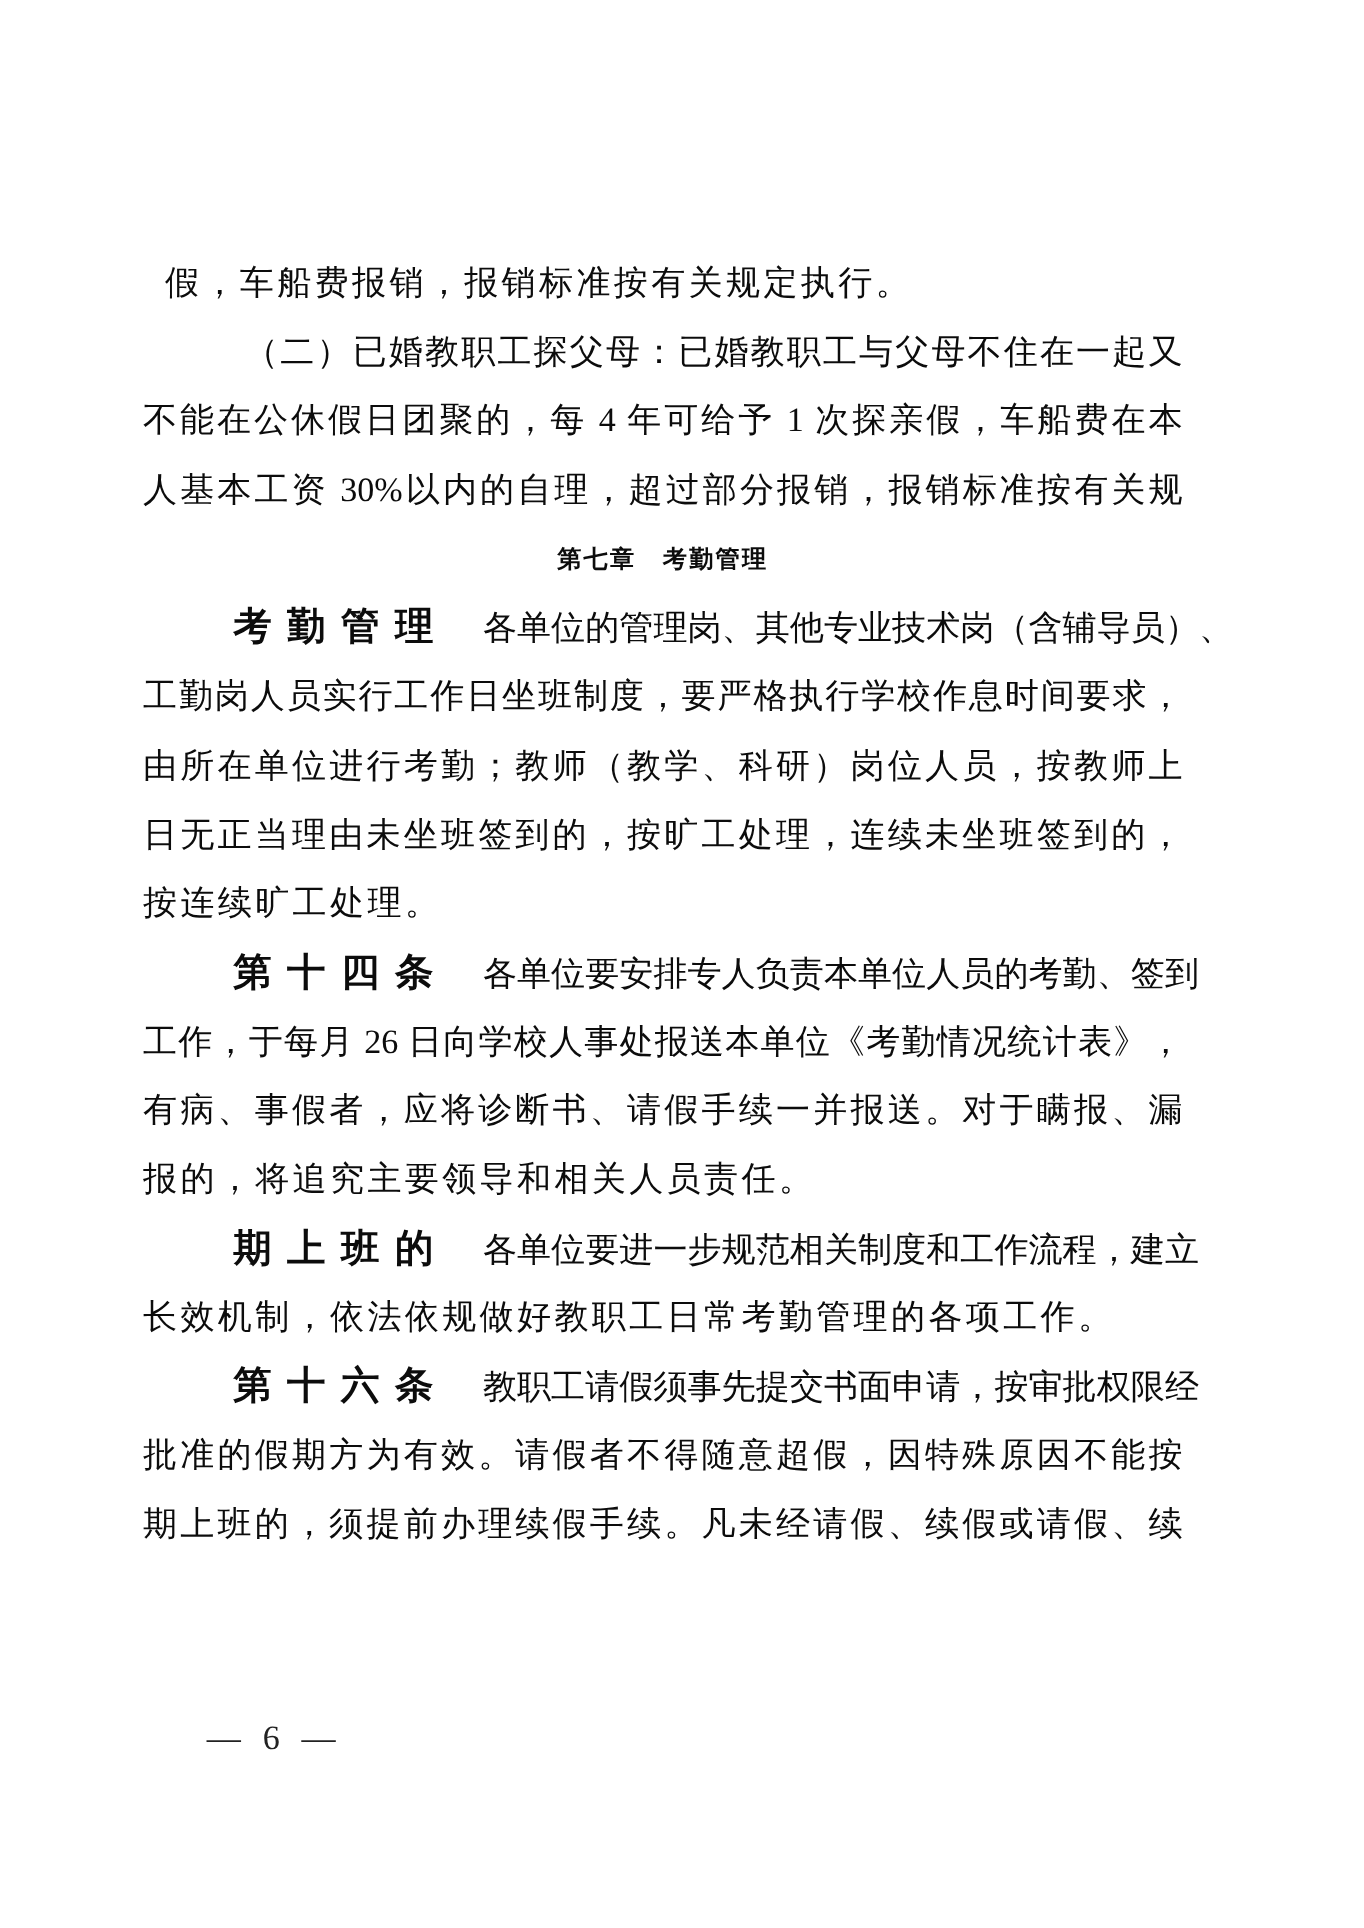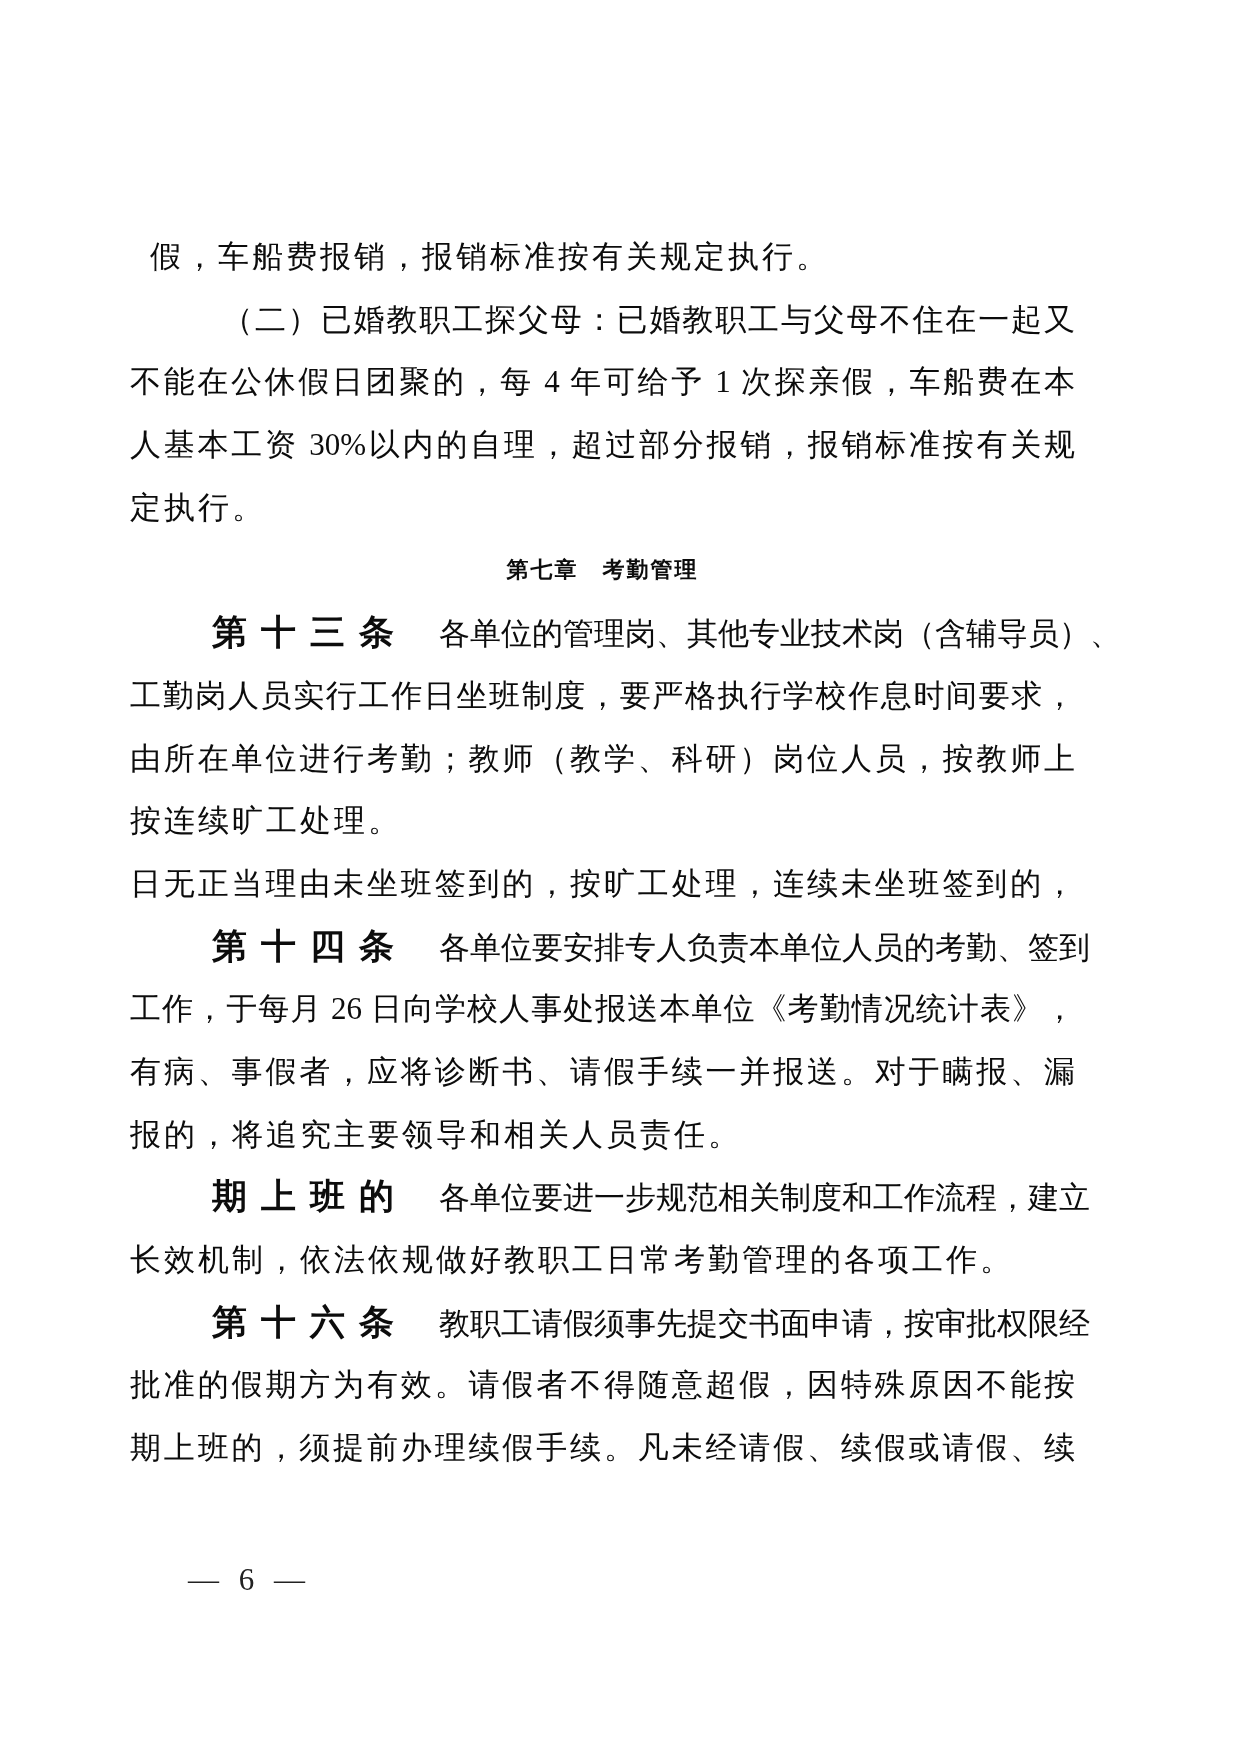--- a/index.html
+++ b/index.html
@@ -62,27 +62,26 @@
 </style>
 </head>
 <body>
 
 <div class="page">
   <main class="content" id="doc-body">
       <div class="row" style="padding-left: 20px;"><span>假，车船费报销，报销标准按有关规定执行。</span></div>
       <div class="row fill" style="padding-left: 92px;"><span>（二）已婚教职工探父母：已婚教职工与父母不住在一起又</span></div>
       <div class="row fill"><span>不能在公休假日团聚的，每 4 年可给予 1 次探亲假，车船费在本</span></div>
       <div class="row fill"><span>人基本工资 30%以内的自理，超过部分报销，报销标准按有关规</span></div>
-      <div class="row"><span>定执行。</span></div>
       <div class="row chapter"><span>第七章　考勤管理</span></div>
-      <div class="row fill" style="padding-left: 82px;"><span class="term">第十三条</span><span>　各单位的管理岗、其他专业技术岗（含辅导员）、</span></div>
+      <div class="row fill" style="padding-left: 82px;"><span class="term">考勤管理</span><span>　各单位的管理岗、其他专业技术岗（含辅导员）、</span></div>
       <div class="row fill"><span>工勤岗人员实行工作日坐班制度，要严格执行学校作息时间要求，</span></div>
       <div class="row fill"><span>由所在单位进行考勤；教师（教学、科研）岗位人员，按教师上</span></div>
+      <div class="row fill"><span>日无正当理由未坐班签到的，按旷工处理，连续未坐班签到的，</span></div>
       <div class="row"><span>按连续旷工处理。</span></div>
-      <div class="row fill"><span>日无正当理由未坐班签到的，按旷工处理，连续未坐班签到的，</span></div>
       <div class="row fill" style="padding-left: 82px;"><span class="term">第十四条</span><span>　各单位要安排专人负责本单位人员的考勤、签到</span></div>
       <div class="row fill"><span>工作，于每月 26 日向学校人事处报送本单位《考勤情况统计表》，</span></div>
       <div class="row fill"><span>有病、事假者，应将诊断书、请假手续一并报送。对于瞒报、漏</span></div>
       <div class="row"><span>报的，将追究主要领导和相关人员责任。</span></div>
       <div class="row fill" style="padding-left: 82px;"><span class="term">期上班的</span><span>　各单位要进一步规范相关制度和工作流程，建立</span></div>
       <div class="row"><span>长效机制，依法依规做好教职工日常考勤管理的各项工作。</span></div>
       <div class="row fill" style="padding-left: 82px;"><span class="term">第十六条</span><span>　教职工请假须事先提交书面申请，按审批权限经</span></div>
       <div class="row fill"><span>批准的假期方为有效。请假者不得随意超假，因特殊原因不能按</span></div>
       <div class="row fill"><span>期上班的，须提前办理续假手续。凡未经请假、续假或请假、续</span></div>
     </main>

